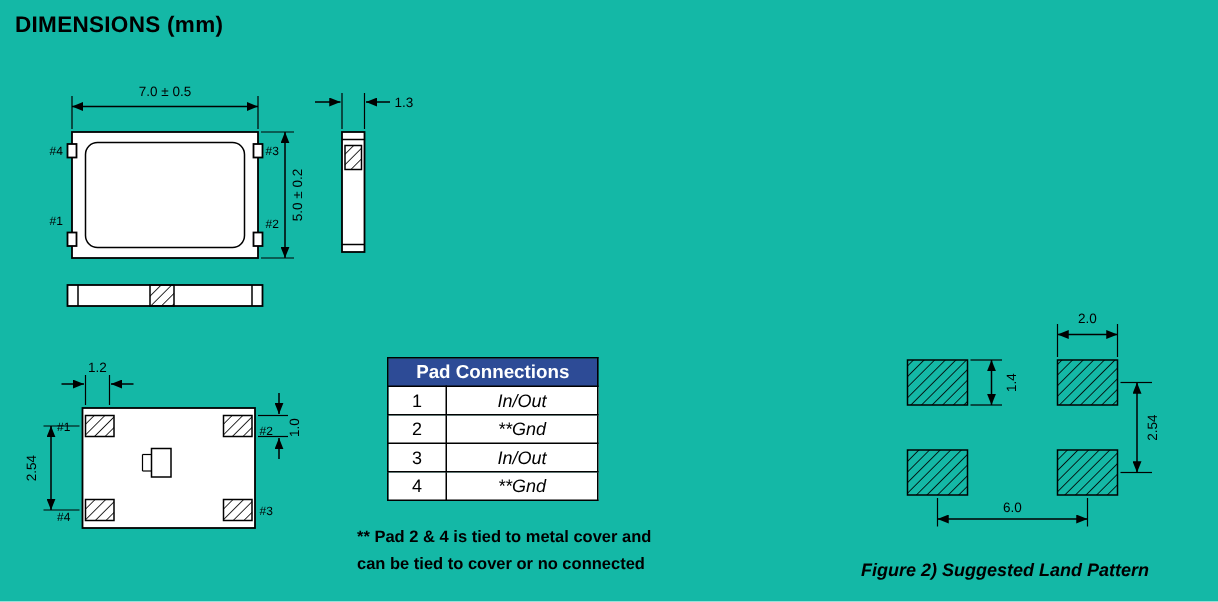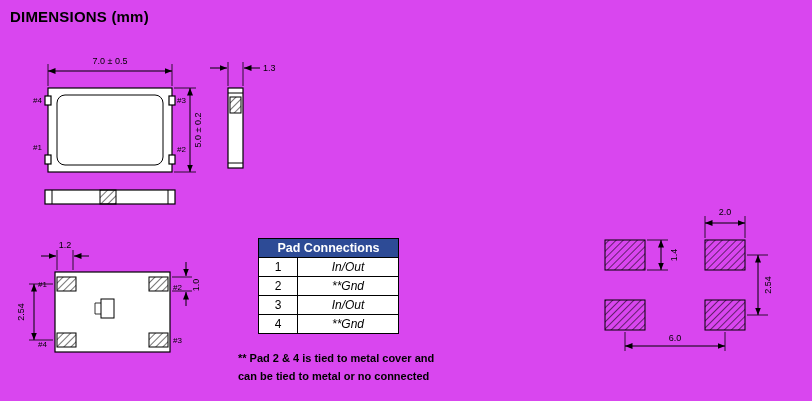--- a/index.html
+++ b/index.html
@@ -1,17 +1,17 @@
 <!DOCTYPE html>
 <html><head>
 <meta charset="utf-8">
 <style>
   html,body{margin:0;padding:0;background:#fff;}
   body{font-family:"Liberation Sans",sans-serif;color:#000;}
-  .canvas{position:relative;width:812px;height:401px;background:#d946ef;overflow:hidden;}
+  .canvas{position:relative;width:812px;height:401px;background:#14b8a6;overflow:hidden;}
   .title{position:absolute;left:10px;top:8px;font-size:15px;font-weight:bold;letter-spacing:0.2px;}
   .drawing{position:absolute;left:0;top:0;}
   .dim{stroke:#000;stroke-width:1;}
   .ext{stroke:#000;stroke-width:0.8;}
   .outline{fill:#fff;stroke:#000;stroke-width:1.2;}
   .thin{fill:none;stroke:#000;stroke-width:1;}
   .dimtxt{font-family:"Liberation Sans",sans-serif;font-size:9px;fill:#000;}
   .padlbl{font-family:"Liberation Sans",sans-serif;font-size:8px;fill:#000;}
   .padtable{position:absolute;left:258px;top:238px;border-collapse:collapse;font-size:12px;}
   .padtable th{background:#2d4b96;color:#fff;font-weight:bold;padding:2px 8px;border:1px solid #000;font-size:12.5px;min-width:118px;}
@@ -164,17 +164,18 @@
       </tr>
       <tr>
         <td>4</td>
         <td>**Gnd</td>
       </tr>
     </tbody>
   </table>
 
   <div class="note">
     <div>** Pad 2 &amp; 4 is tied to metal cover and</div>
-    <div>can be tied to metal or no connected</div>
+    <div>can be tied to cover or no connected</div>
   </div>
 
+  <div class="caption">Figure 2) Suggested Land Pattern</div>
 
 </div>
 
 </body></html>

